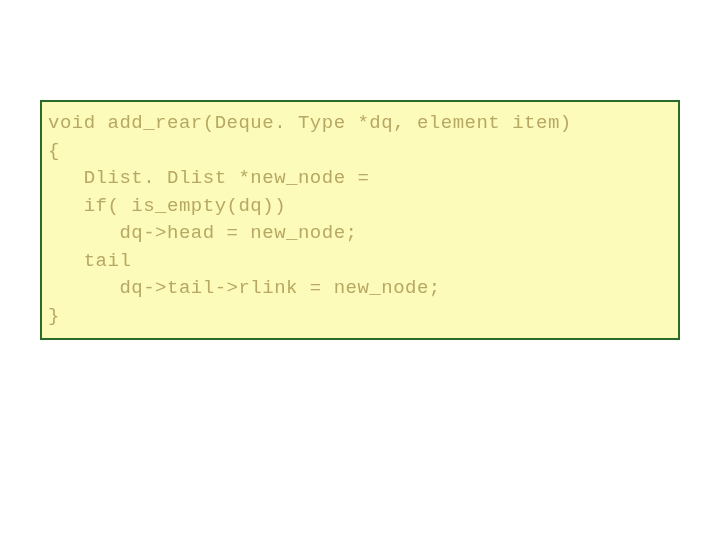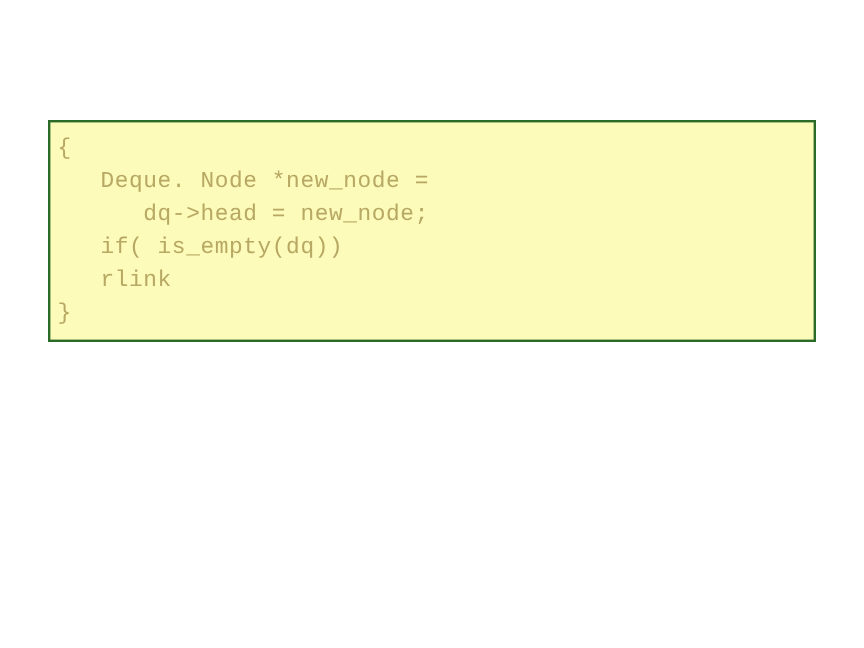--- a/index.html
+++ b/index.html
@@ -24,20 +24,22 @@
     line-height: 1.45;
     white-space: pre;
     font-family: "Lucida Console", "Courier New", monospace;
     letter-spacing: 0.5px;
   }
 </style>
 </head>
 <body>
 
 <div class="code-box">
+  <div class="code-line">void add_rear(Deque. Type *dq, element item)</div>
   <div class="code-line">{</div>
-  <div class="code-line">   Deque. Node *new_node =</div>
+  <div class="code-line">   Dlist. Dlist *new_node =</div>
   <div class="code-line"></div>
+  <div class="code-line">   if( is_empty(dq))</div>
   <div class="code-line">      dq-&gt;head = new_node;</div>
-  <div class="code-line">   if( is_empty(dq))</div>
-  <div class="code-line">   rlink</div>
+  <div class="code-line">   tail</div>
+  <div class="code-line">      dq-&gt;tail-&gt;rlink = new_node;</div>
   <div class="code-line">}</div>
 </div>
 
 </body></html>

